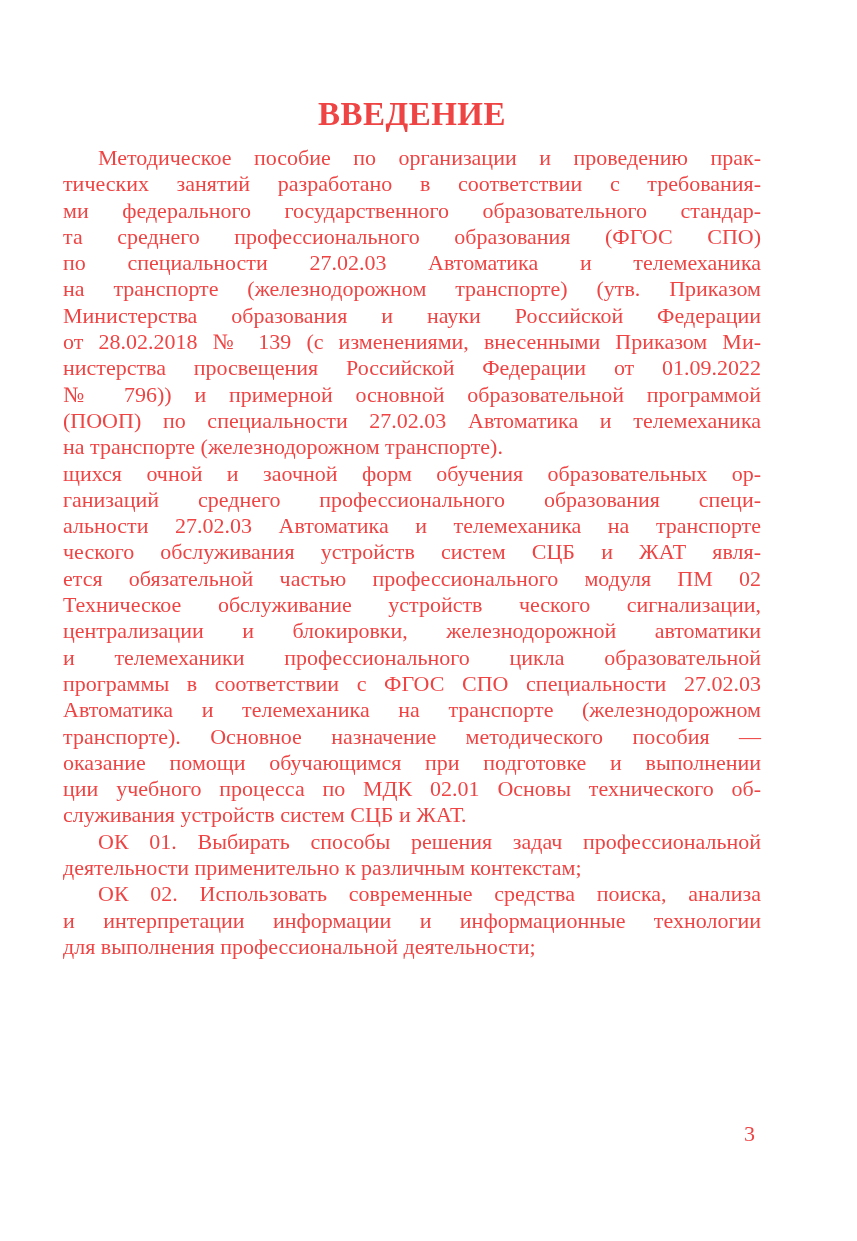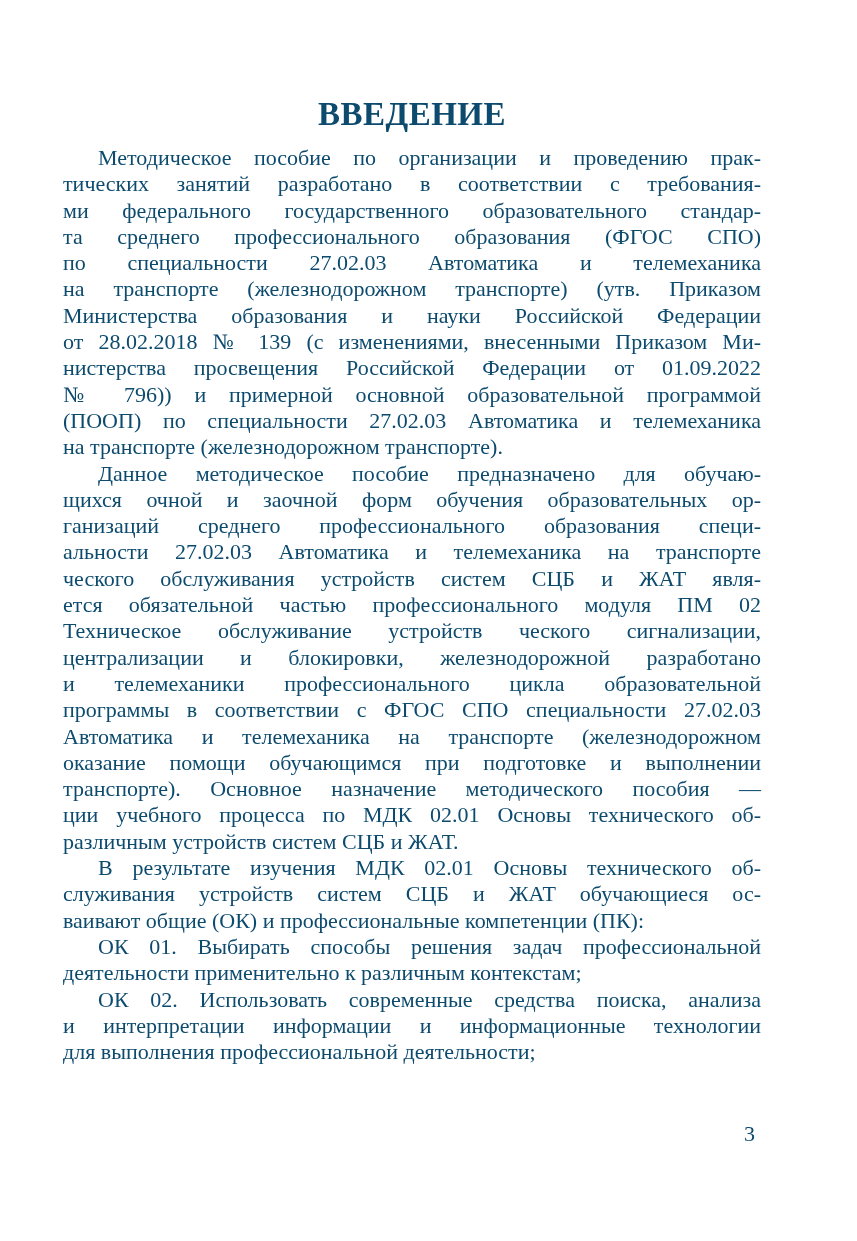--- a/index.html
+++ b/index.html
@@ -6,21 +6,21 @@
     margin: 0;
     padding: 0;
     background: #ffffff;
   }
   .page {
     position: relative;
     width: 857px;
     height: 1241px;
     background: #ffffff;
     font-family: "Liberation Serif", "DejaVu Serif", serif;
-    color: #0c4a6e;
+    color: #ef4444;
     overflow: hidden;
   }
   .content {
     position: absolute;
     left: 63px;
     top: 96px;
     width: 698px;
   }
   .title {
     margin: 0 0 13px 0;
@@ -75,40 +75,34 @@
           <div class="line">по специальности 27.02.03 Автоматика и телемеханика</div>
           <div class="line">на транспорте (железнодорожном транспорте) (утв. Приказом</div>
           <div class="line">Министерства образования и науки Российской Федерации</div>
           <div class="line">от 28.02.2018 № 139 (с изменениями, внесенными Приказом Ми-</div>
           <div class="line">нистерства просвещения Российской Федерации от 01.09.2022</div>
           <div class="line">№ 796)) и примерной основной образовательной программой</div>
           <div class="line">(ПООП) по специальности 27.02.03 Автоматика и телемеханика</div>
           <div class="line para-end">на транспорте (железнодорожном транспорте).</div>
         </div>
         <div class="paragraph">
-          <div class="line para-start">Данное методическое пособие предназначено для обучаю-</div>
           <div class="line">щихся очной и заочной форм обучения образовательных ор-</div>
           <div class="line">ганизаций среднего профессионального образования специ-</div>
           <div class="line">альности 27.02.03 Автоматика и телемеханика на транспорте</div>
           <div class="line">ческого обслуживания устройств систем СЦБ и ЖАТ явля-</div>
           <div class="line">ется обязательной частью профессионального модуля ПМ 02</div>
           <div class="line">Техническое обслуживание устройств ческого сигнализации,</div>
-          <div class="line">централизации и блокировки, железнодорожной разработано</div>
+          <div class="line">централизации и блокировки, железнодорожной автоматики</div>
           <div class="line">и телемеханики профессионального цикла образовательной</div>
           <div class="line">программы в соответствии с ФГОС СПО специальности 27.02.03</div>
           <div class="line">Автоматика и телемеханика на транспорте (железнодорожном</div>
+          <div class="line">транспорте). Основное назначение методического пособия —</div>
           <div class="line">оказание помощи обучающимся при подготовке и выполнении</div>
-          <div class="line">транспорте). Основное назначение методического пособия —</div>
           <div class="line">ции учебного процесса по МДК 02.01 Основы технического об-</div>
-          <div class="line para-end">различным устройств систем СЦБ и ЖАТ.</div>
-        </div>
-        <div class="paragraph">
-          <div class="line para-start">В результате изучения МДК 02.01 Основы технического об-</div>
-          <div class="line">служивания устройств систем СЦБ и ЖАТ обучающиеся ос-</div>
-          <div class="line para-end">ваивают общие (ОК) и профессиональные компетенции (ПК):</div>
+          <div class="line para-end">служивания устройств систем СЦБ и ЖАТ.</div>
         </div>
         <div class="paragraph">
           <div class="line para-start">ОК 01. Выбирать способы решения задач профессиональной</div>
           <div class="line para-end">деятельности применительно к различным контекстам;</div>
         </div>
         <div class="paragraph">
           <div class="line para-start">ОК 02. Использовать современные средства поиска, анализа</div>
           <div class="line">и интерпретации информации и информационные технологии</div>
           <div class="line para-end">для выполнения профессиональной деятельности;</div>
         </div>

